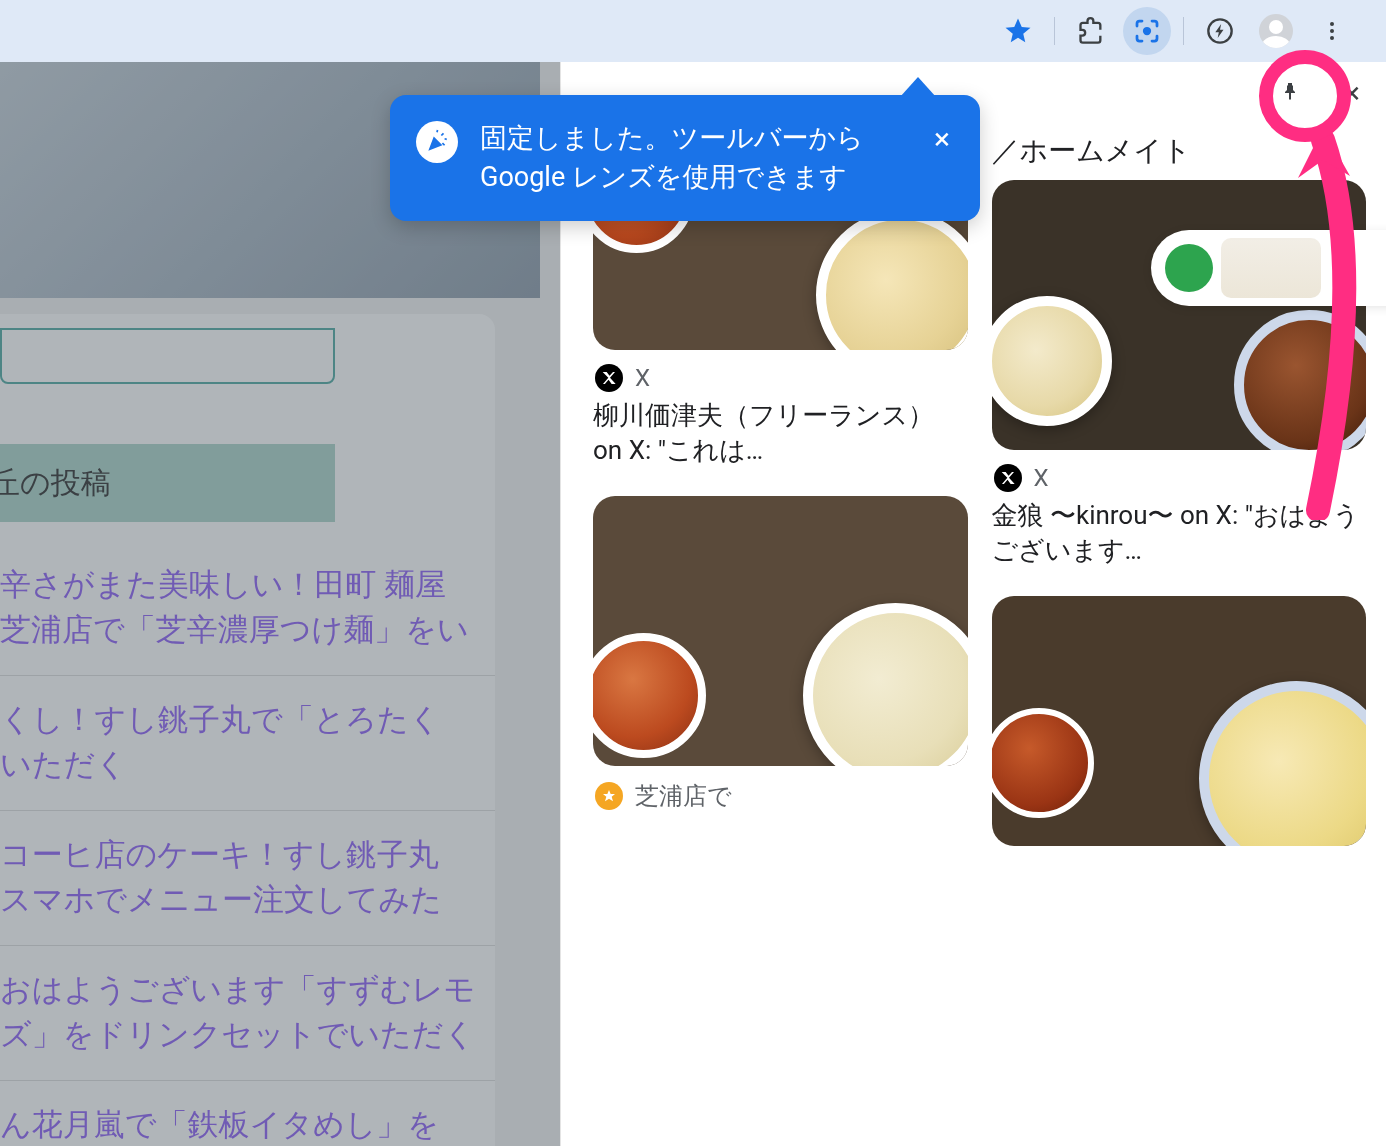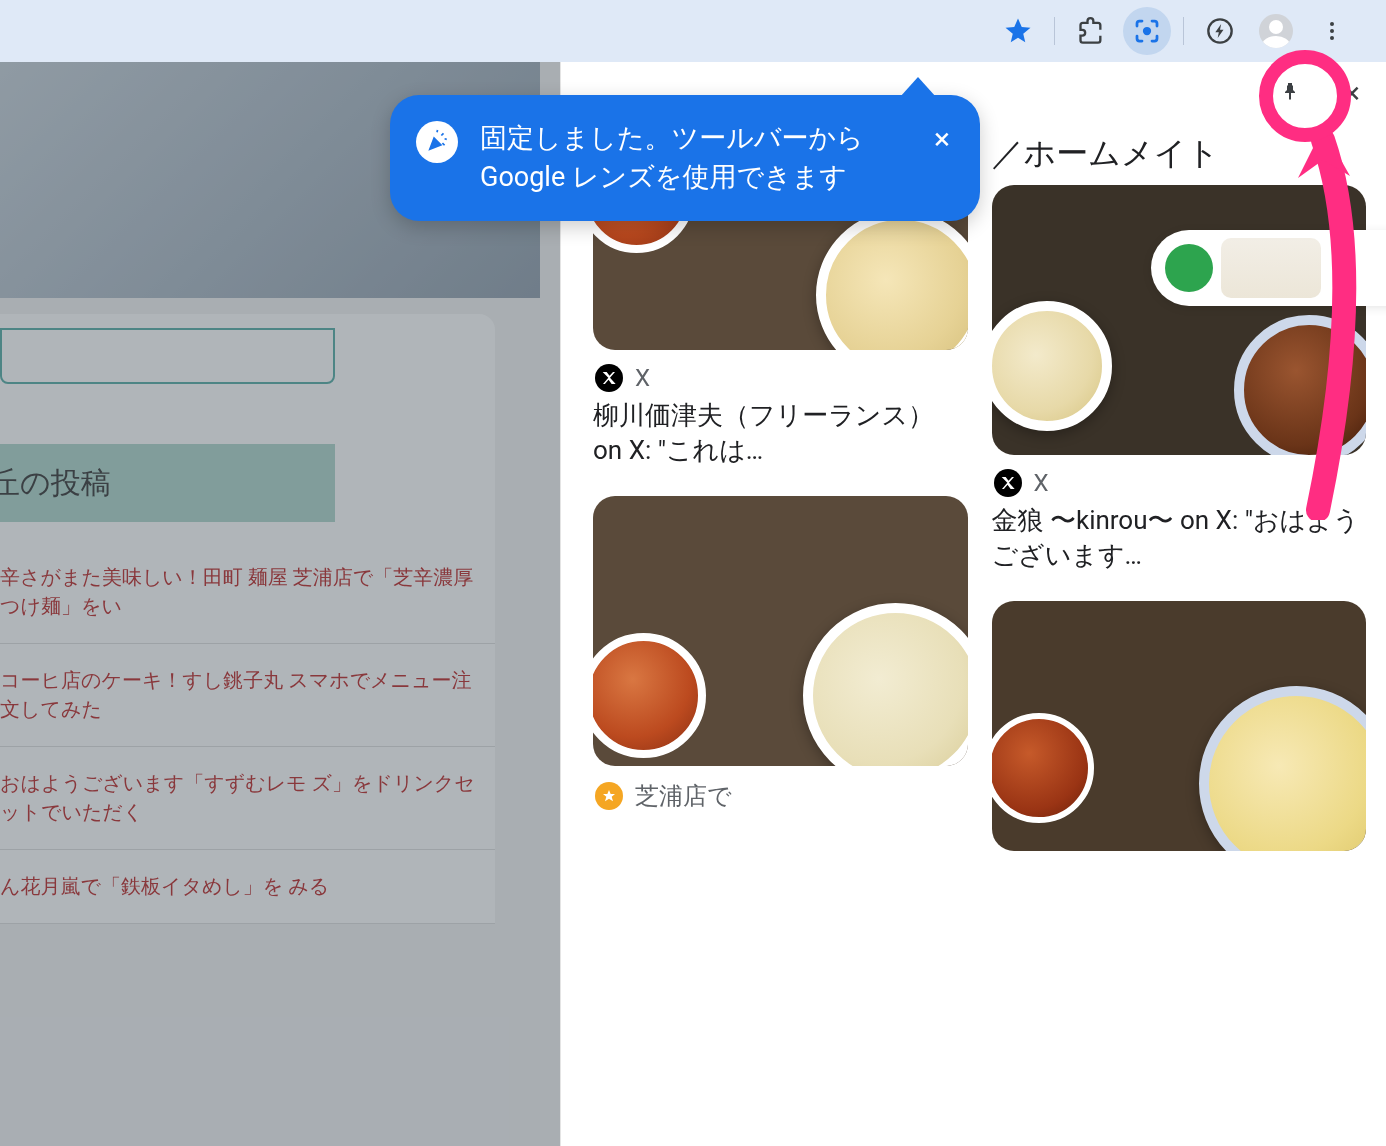--- a/index.html
+++ b/index.html
@@ -131,23 +131,23 @@
       margin-left: -10px;
     }
     .tab-inactive {
       flex: 1;
       background: #fff;
     }
     .post-list {
       background: #fff;
     }
     .post-item {
-      font-size: 20px;
+      font-size: 31px;
       line-height: 1.45;
-      color: #b91c1c;
+      color: #8b5cf6;
       padding: 22px 18px 22px 0;
       border-bottom: 1px solid #ddd;
     }
     .post-item:first-child {
       border-top: 1px solid transparent;
       padding-top: 40px;
     }
 
     
     .lens-panel {
@@ -259,21 +259,21 @@
     }
 
     
     .toast {
       position: absolute;
       top: 95px;
       left: 390px;
       width: 590px;
       background: #1a73e8;
       color: #fff;
-      border-radius: 29px;
+      border-radius: 16px;
       padding: 24px 26px;
       display: flex;
       align-items: flex-start;
       gap: 22px;
       z-index: 50;
       box-shadow: 0 6px 20px rgba(0,0,0,0.2);
     }
     .toast::before {
       content: "";
       position: absolute;
@@ -384,20 +384,21 @@
       <div class="left-card">
         <div class="search-box"></div>
         <div class="tab-row">
           <div class="tab-active">
             <span>丘の投稿</span>
           </div>
           <div class="tab-inactive"></div>
         </div>
         <div class="post-list">
           <div class="post-item">辛さがまた美味しい！田町 麺屋 芝浦店で「芝辛濃厚つけ麺」をい</div>
+          <div class="post-item">くし！すし銚子丸で「とろたく いただく</div>
           <div class="post-item">コーヒ店のケーキ！すし銚子丸 スマホでメニュー注文してみた</div>
           <div class="post-item">おはようございます「すずむレモ ズ」をドリンクセットでいただく</div>
           <div class="post-item">ん花月嵐で「鉄板イタめし」を みる</div>
         </div>
       </div>
     </div>
     <div class="left-overlay"></div>
   </div>
 
   <div class="lens-panel">
@@ -450,21 +451,21 @@
                 </svg>
             </div>
             <span class="meta-label">芝浦店で</span>
           </div>
         </div>
       </div>
 
       <div class="col">
 
         <div class="result-card" style="margin-bottom:10px;">
-          <div class="result-title" style="font-size:32px;">／ホームメイト</div>
+          <div class="result-title" style="font-size:28px;">／ホームメイト</div>
         </div>
 
         <div class="result-card">
           <div class="result-img h2" style="background:#3a3228;">
             <div class="bowl noodle" style="width:130px;height:130px;left:-10px;bottom:24px;background:radial-gradient(circle at 40% 40%,#f3eacb,#e7d9a8 60%,#d6c480);"></div>
             <div class="bowl soup-dark blue-rim" style="width:150px;height:150px;right:-18px;bottom:-10px;"></div>
           </div>
           <div class="result-meta">
             <div class="meta-icon x-icon">
               <svg width="16" height="16" viewBox="0 0 24 24">

